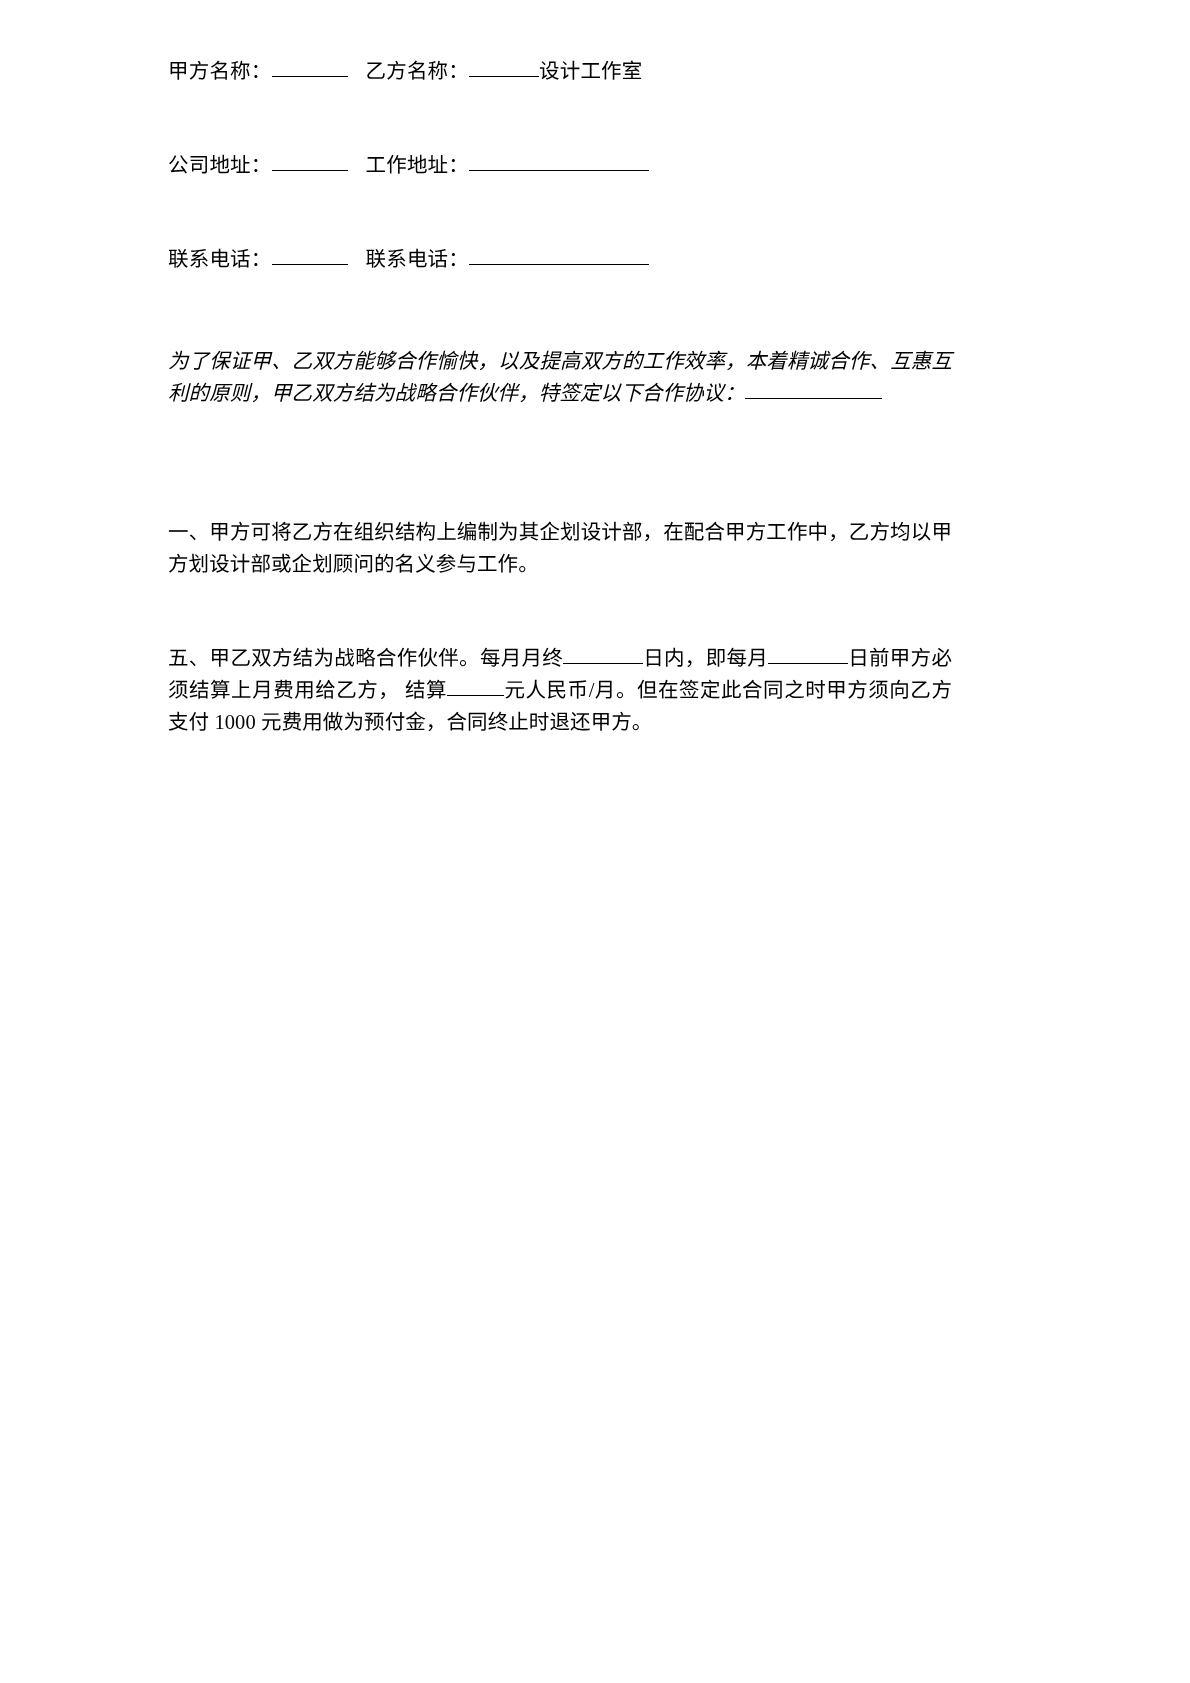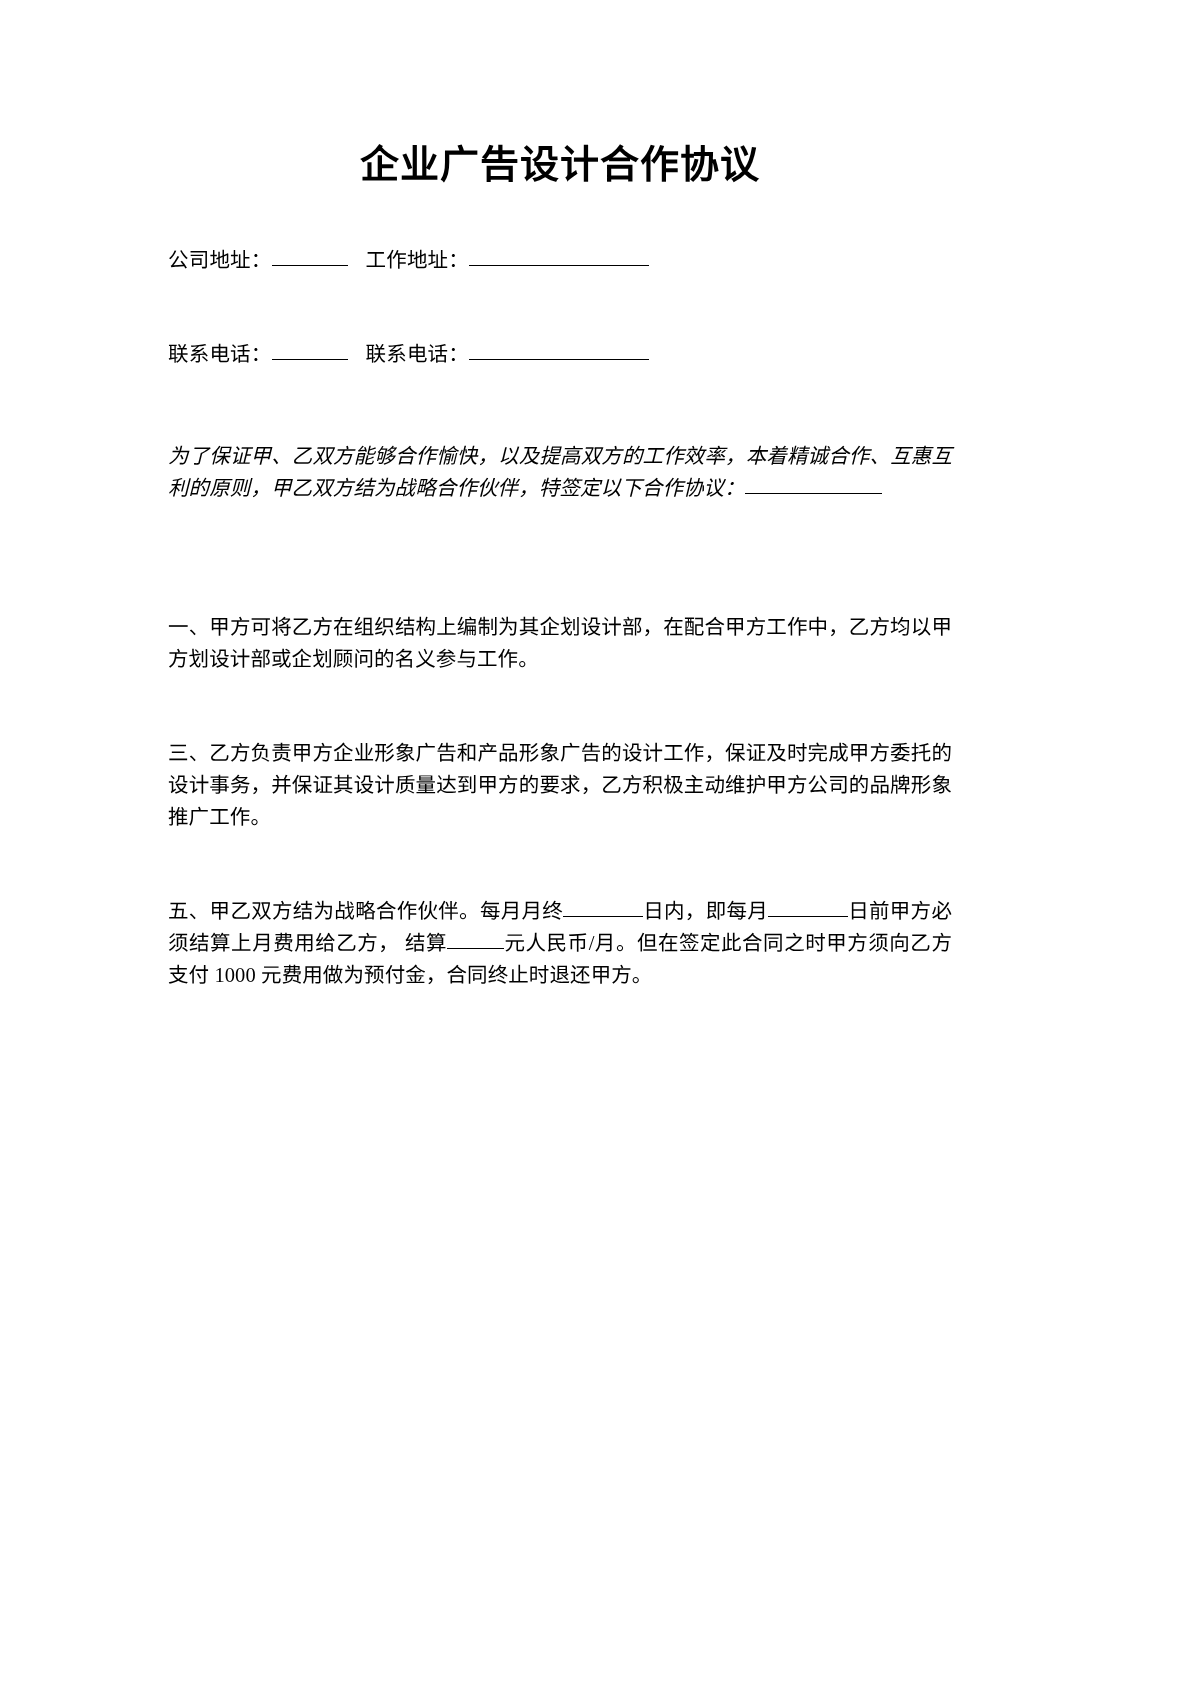--- a/index.html
+++ b/index.html
@@ -81,41 +81,42 @@
     letter-spacing: 0.1px;
   }
   p.clause.first-intro { margin-bottom: 107px; font-style: italic; }
 </style>
 </head>
 <body>
 
 <div class="page">
   <div class="content">
 
-    <h1 class="doc-title">企业广告设计合作协议</h1>
 
     <div class="party-block">
 
+      <div class="party-line">
+        <span>甲方名称：</span><span class="blank w-short"></span><span class="gap"></span><span>乙方名称：</span><span class="blank w-mid"></span><span>设计工作室</span>
+      </div>
 
       <div class="party-line">
         <span>公司地址：</span><span class="blank w-short"></span><span class="gap"></span><span>工作地址：</span><span class="blank w-long"></span>
       </div>
 
       <div class="party-line">
         <span>联系电话：</span><span class="blank w-short"></span><span class="gap"></span><span>联系电话：</span><span class="blank w-long"></span>
       </div>
 
     </div>
 
     <div class="intro">
       <p class="clause first-intro"><span>为了保证甲、乙双方能够合作愉快，以及提高双方的工作效率，本着精诚合作、互惠互利的原则，甲乙双方结为战略合作伙伴，特签定以下合作协议：</span><span class="blank w-xlong"></span></p>
     </div>
 
     <p class="clause"><span>一、</span><span>甲方可将乙方在组织结构上编制为其企划设计部，在配合甲方工作中，乙方均以甲方划设计部或企划顾问的名义参与工作。</span></p>
 
 
-    <p class="clause"><span>三、</span><span>乙方负责甲方企业形象广告和产品形象广告的设计工作，保证及时完成甲方委托的设计事务，并保证其设计质量达到甲方的要求，乙方积极主动维护甲方公司的品牌形象推广工作。</span></p>
 
 
     <p class="clause"><span>五、</span><span>甲乙双方结为战略合作伙伴。每月月终</span><span class="blank w-sm"></span><span>日内，即每月</span><span class="blank w-sm"></span><span>日前甲方必须结算上月费用给乙方， 结算</span><span class="blank w-xs"></span><span>元人民币/月。但在签定此合同之时甲方须向乙方支付 1000 元费用做为预付金，合同终止时退还甲方。</span></p>
 
   </div>
 </div>
 
 </body></html>

